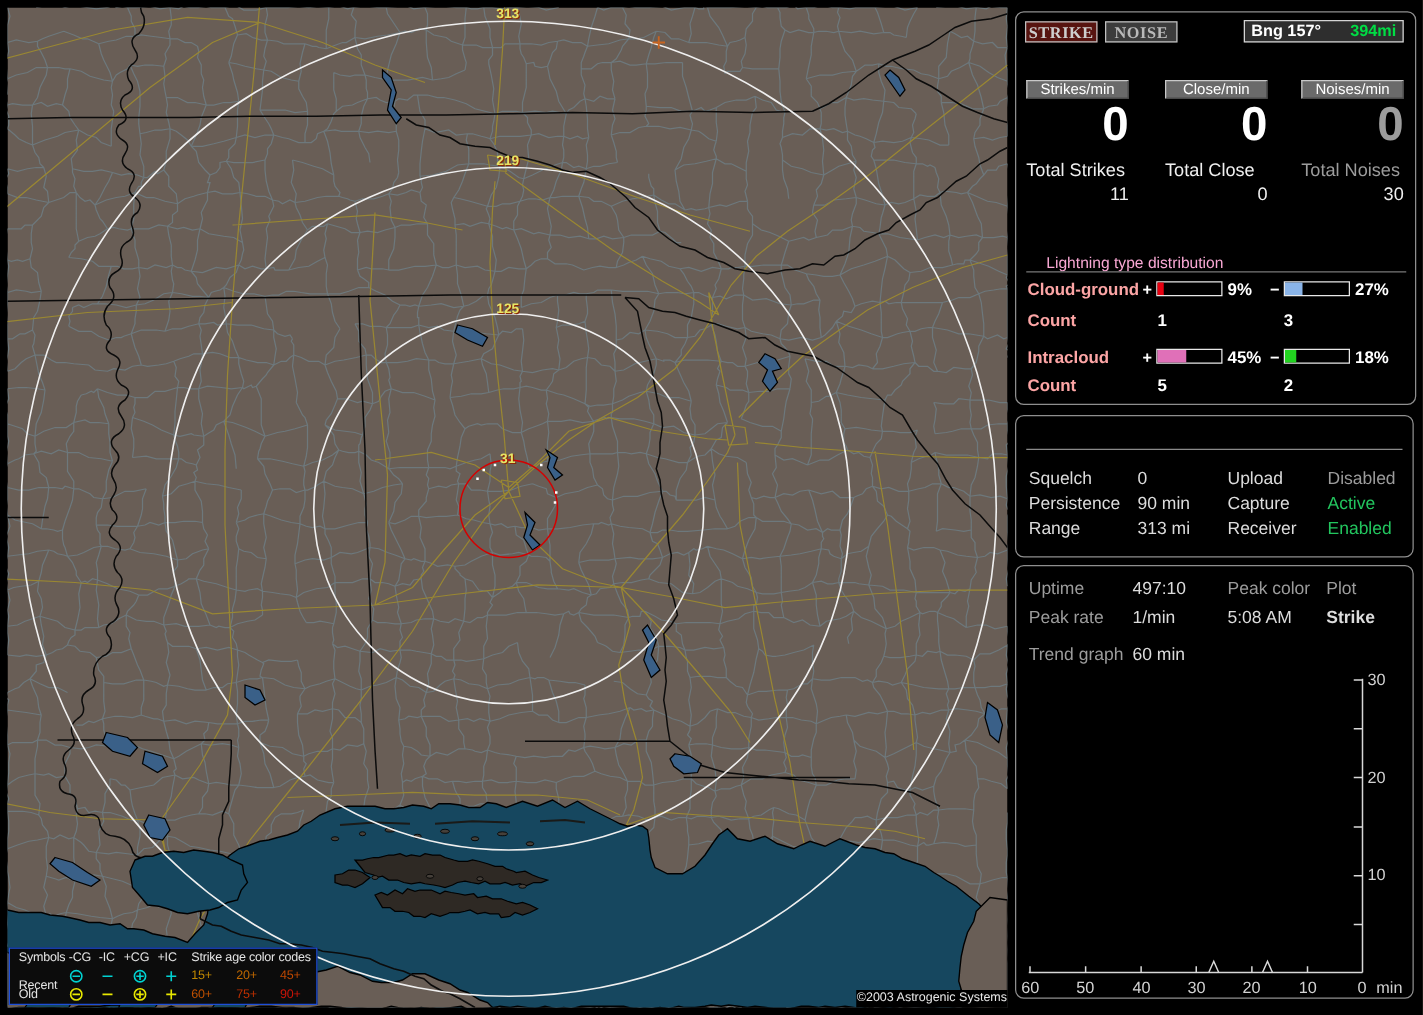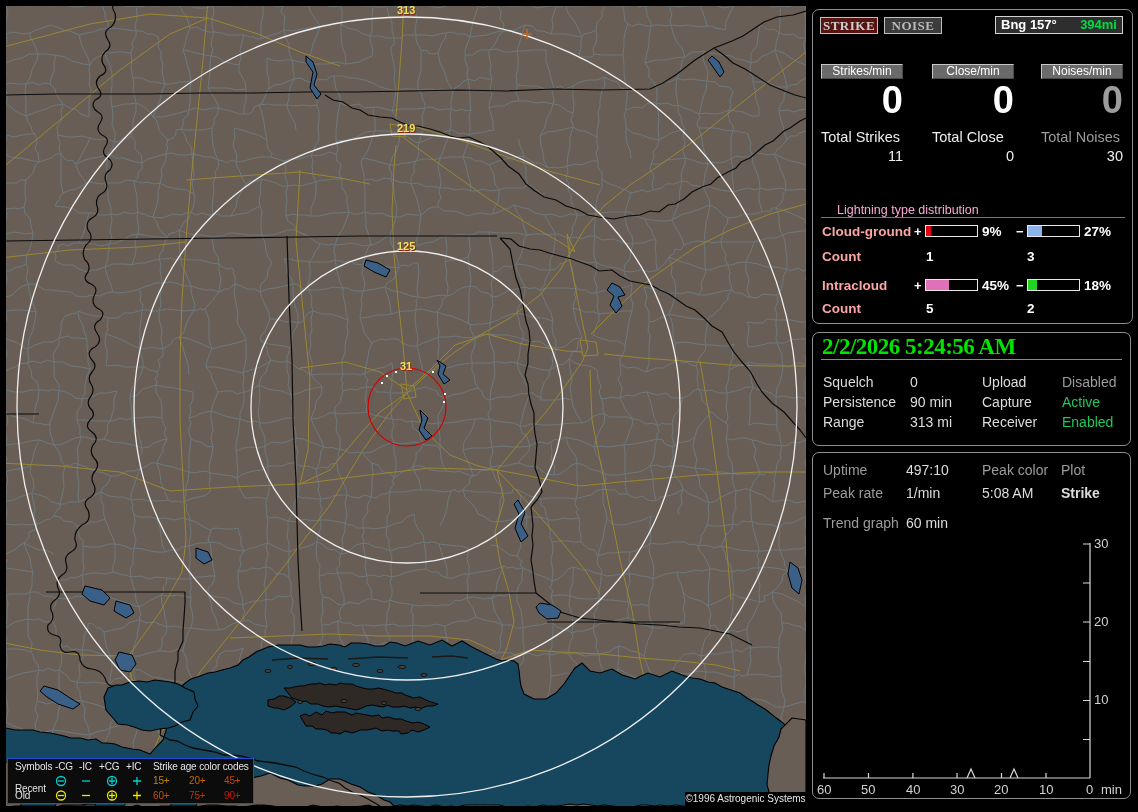--- a/index.html
+++ b/index.html
@@ -138,21 +138,21 @@
    <path d="M125,36.5 L133,36.5 M129,32.5 L129,40.5"></path>
   </g>
  </svg>
  <div style="left:145px;top:16px;color:#c08800">15+</div>
  <div style="left:181px;top:16px;color:#c06800">20+</div>
  <div style="left:216px;top:16px;color:#c04800">45+</div>
  <div style="left:145px;top:31px;color:#c05000">60+</div>
  <div style="left:181px;top:31px;color:#c03000">75+</div>
  <div style="left:216px;top:31px;color:#cc1408">90+</div>
 </div>
-<div id="copyr">©1996 Astrogenic Systems</div>
+<div id="copyr">©2003 Astrogenic Systems</div>
 
 <div class="panel" id="pA">
  <div class="btn" id="bstrike">STRIKE</div>
  <div class="btn" id="bnoise">NOISE</div>
  <div id="bng">Bng 157°<span class="mi">394mi</span></div>
  <div class="minbtn c1">Strikes/min</div>
  <div class="minbtn c2">Close/min</div>
  <div class="minbtn c3">Noises/min</div>
  <div class="big0 c1">0</div>
  <div class="big0 c2">0</div>
@@ -197,21 +197,20 @@
    <span class="pct" style="left:271px">18%</span>
  </div>
  <div class="drow" style="top:292px">
    <span class="dlab">Count</span>
    <span class="pct" style="left:113px">5</span>
    <span class="pct" style="left:214px">2</span>
  </div>
 </div>
 
 <div class="panel" id="pB">
- <div id="date">2/2/2026 5:24:56 AM</div>
  <div id="dline"></div>
  <div class="irow" style="top:41px">
       <span class="il1">Squelch</span>
       <span class="iv1">0</span>
       <span class="il2">Upload</span>
       <span class="iv2 g2">Disabled</span>
     </div>
  <div class="irow" style="top:61px">
       <span class="il1">Persistence</span>
       <span class="iv1">90 min</span>

